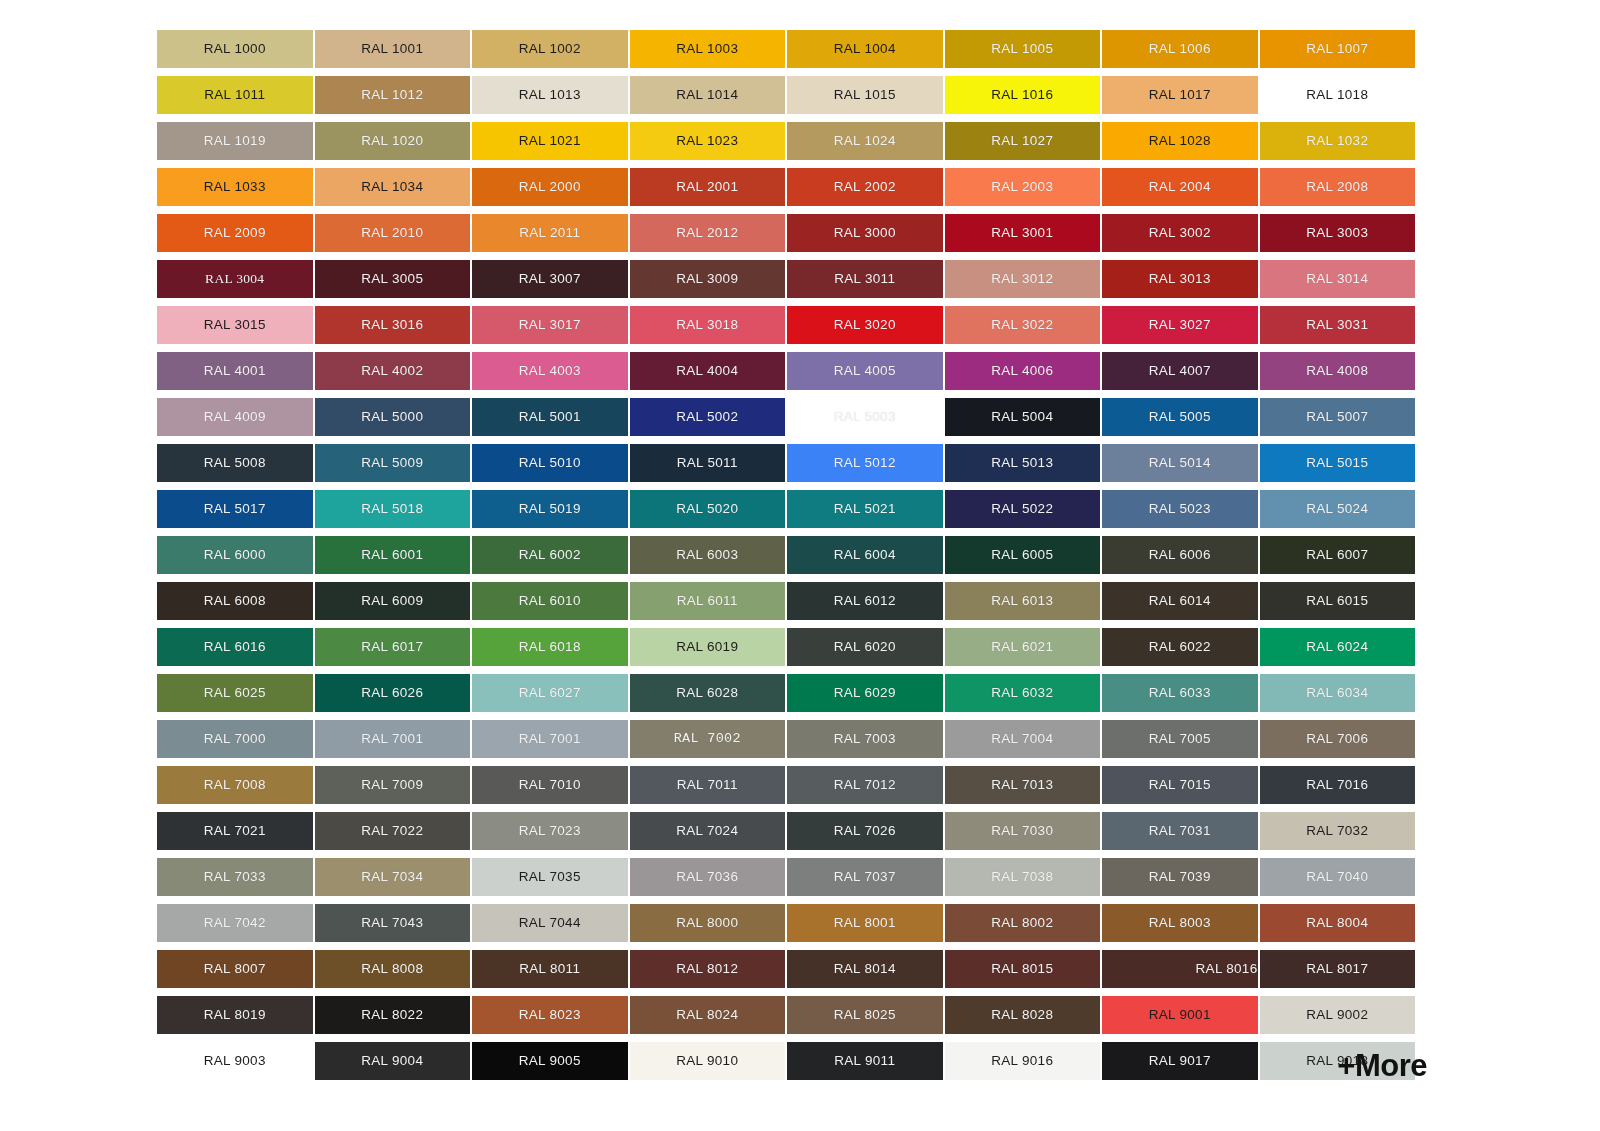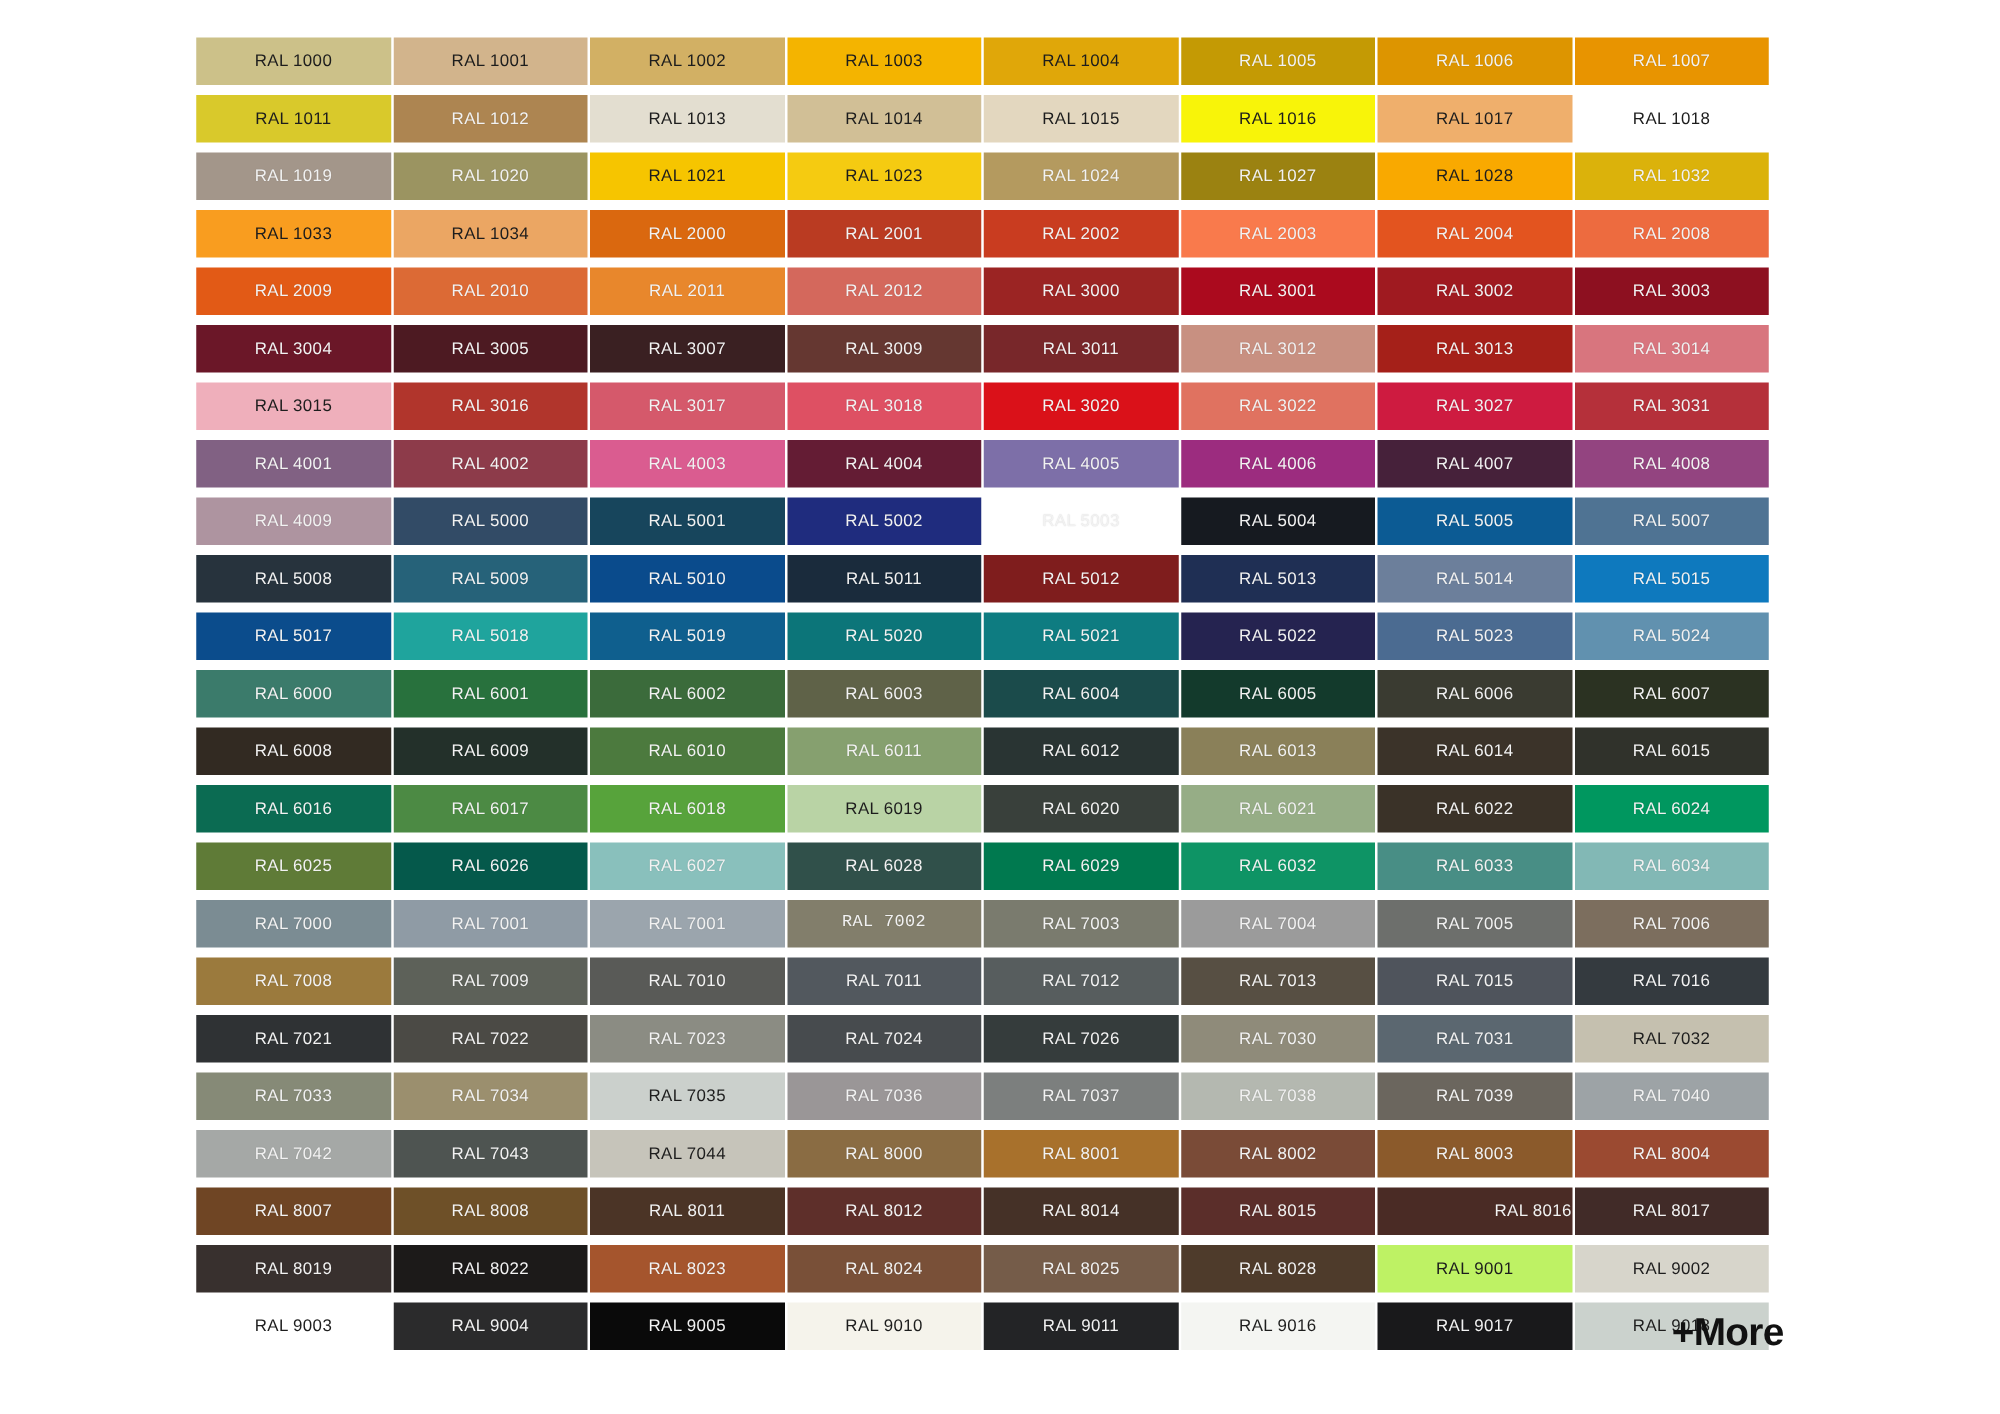--- a/index.html
+++ b/index.html
@@ -181,21 +181,21 @@
       </div>
       <div class="swatch" style="background: rgb(171, 10, 30);">
         <span class="swatch-label light">RAL 3001</span>
       </div>
       <div class="swatch" style="background: rgb(159, 26, 32);">
         <span class="swatch-label light">RAL 3002</span>
       </div>
       <div class="swatch" style="background: rgb(141, 16, 32);">
         <span class="swatch-label light">RAL 3003</span>
       </div>
-      <div class="swatch" style="background: rgb(107, 23, 40);">
+      <div class="swatch" style="background: rgb(107, 23, 40); font-family: Liberation Serif, serif;">
         <span class="swatch-label light">RAL 3004</span>
       </div>
       <div class="swatch" style="background: rgb(77, 26, 34);">
         <span class="swatch-label light">RAL 3005</span>
       </div>
       <div class="swatch" style="background: rgb(58, 32, 34);">
         <span class="swatch-label light">RAL 3007</span>
       </div>
       <div class="swatch" style="background: rgb(101, 55, 49);">
         <span class="swatch-label light">RAL 3009</span>
@@ -289,21 +289,21 @@
       </div>
       <div class="swatch" style="background: rgb(38, 98, 121);">
         <span class="swatch-label light">RAL 5009</span>
       </div>
       <div class="swatch" style="background: rgb(10, 75, 140);">
         <span class="swatch-label light">RAL 5010</span>
       </div>
       <div class="swatch" style="background: rgb(26, 43, 60);">
         <span class="swatch-label light">RAL 5011</span>
       </div>
-      <div class="swatch" style="background: #7f1d1d; justify-content: center;">
+      <div class="swatch" style="background: #3b82f6; justify-content: center;">
         <span class="swatch-label light">RAL 5012</span>
       </div>
       <div class="swatch" style="background: rgb(31, 47, 84);">
         <span class="swatch-label light">RAL 5013</span>
       </div>
       <div class="swatch" style="background: rgb(108, 127, 155);">
         <span class="swatch-label light">RAL 5014</span>
       </div>
       <div class="swatch" style="background: rgb(14, 121, 190);">
         <span class="swatch-label light">RAL 5015</span>
@@ -583,21 +583,21 @@
       </div>
       <div class="swatch" style="background: rgb(121, 80, 56);">
         <span class="swatch-label light">RAL 8024</span>
       </div>
       <div class="swatch" style="background: rgb(117, 92, 73);">
         <span class="swatch-label light">RAL 8025</span>
       </div>
       <div class="swatch" style="background: rgb(78, 59, 43);">
         <span class="swatch-label light">RAL 8028</span>
       </div>
-      <div class="swatch" style="background: #bef264;">
+      <div class="swatch" style="background: #ef4444;">
         <span class="swatch-label dark">RAL 9001</span>
       </div>
       <div class="swatch" style="background: rgb(215, 213, 203);">
         <span class="swatch-label dark">RAL 9002</span>
       </div>
       <div class="swatch" style="background: rgb(255, 255, 255);">
         <span class="swatch-label dark">RAL 9003</span>
       </div>
       <div class="swatch" style="background: rgb(43, 43, 44);">
         <span class="swatch-label light">RAL 9004</span>

